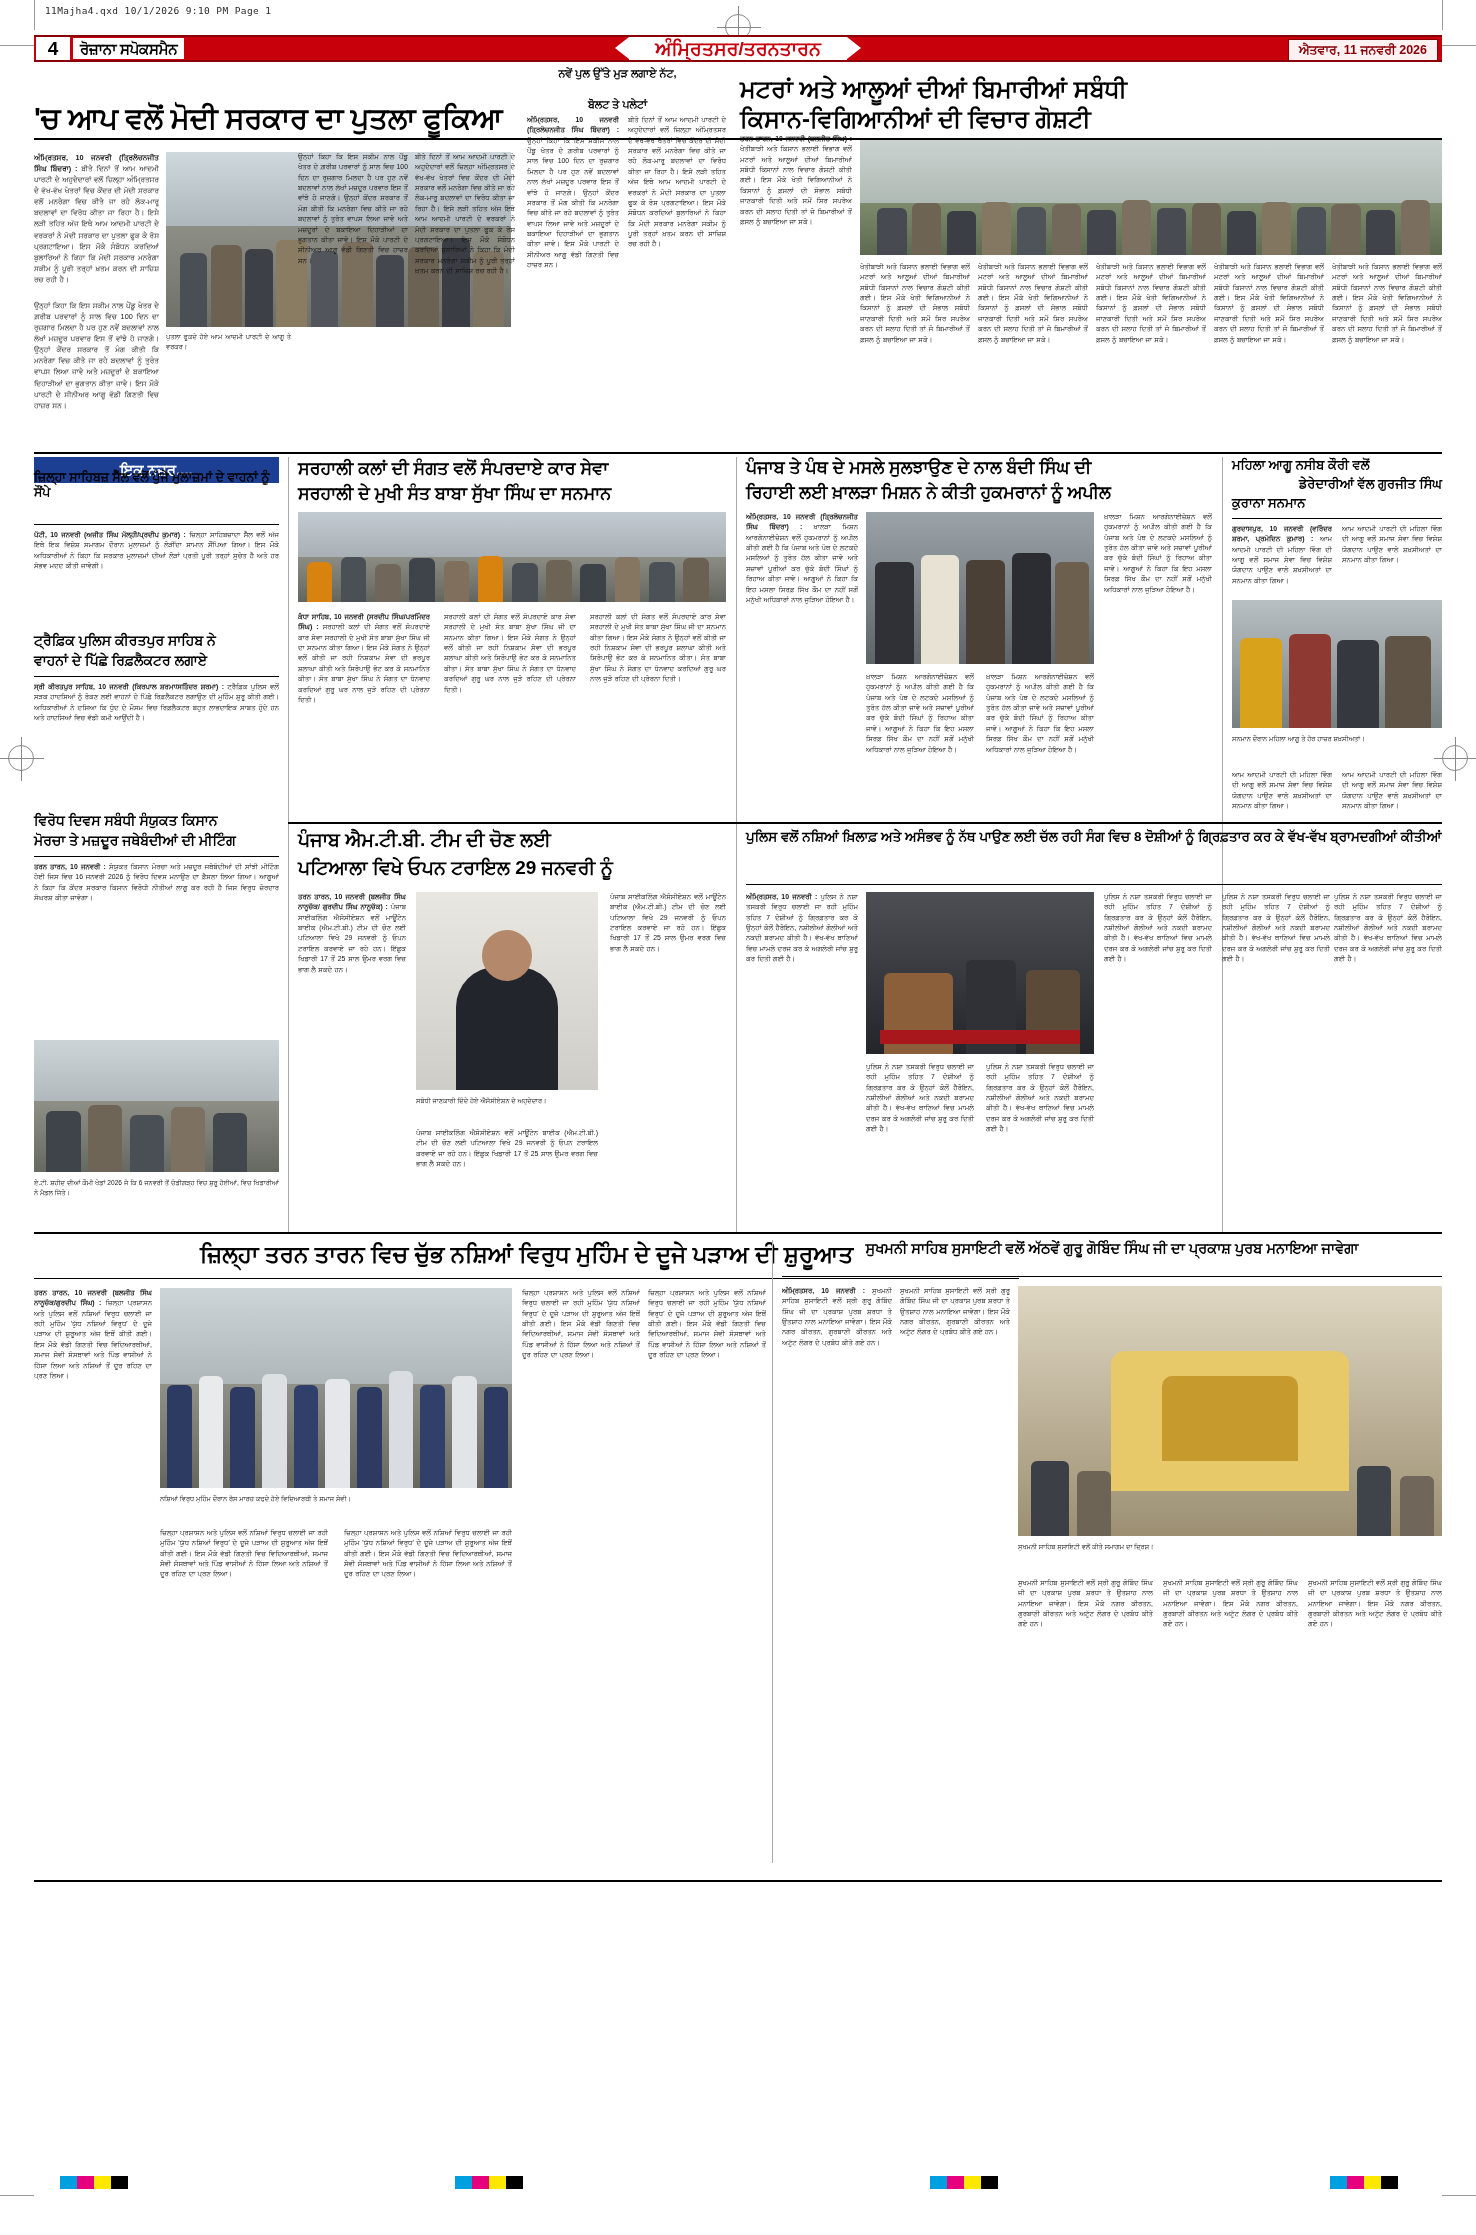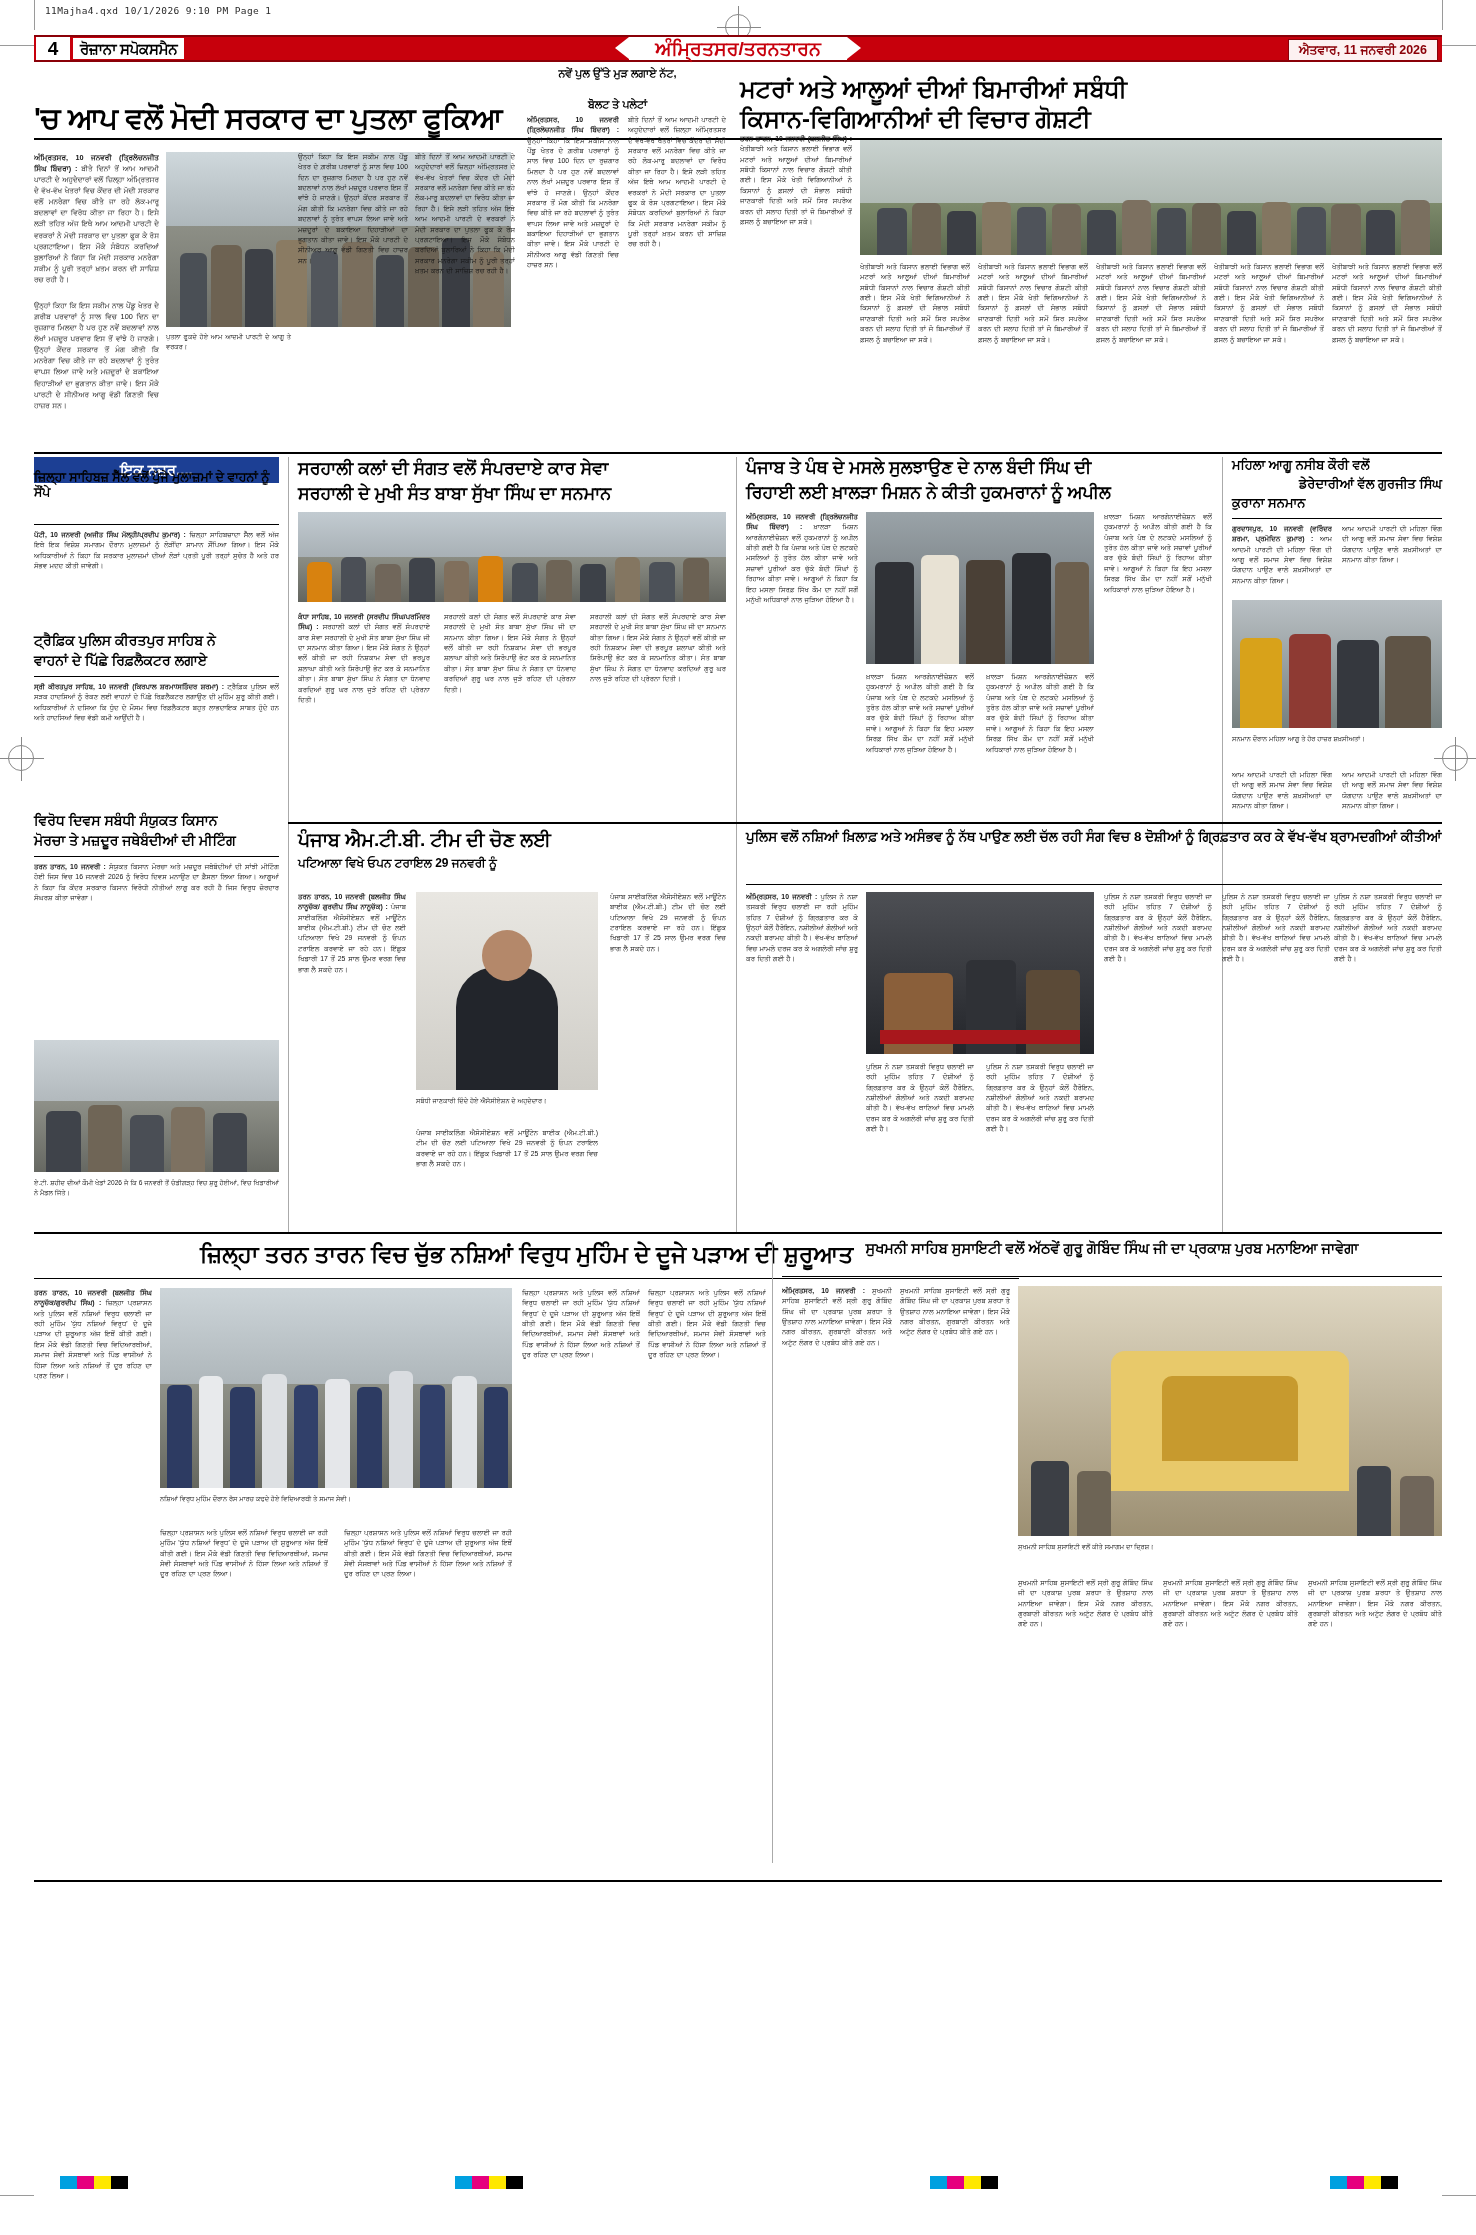--- a/index.html
+++ b/index.html
@@ -427,21 +427,21 @@
   <div class="col tiny" style="left:1232px; top:770px; width:100px; height:44px;">
     <span>ਆਮ ਆਦਮੀ ਪਾਰਟੀ ਦੀ ਮਹਿਲਾ ਵਿੰਗ ਦੀ ਆਗੂ ਵਲੋਂ ਸਮਾਜ ਸੇਵਾ ਵਿਚ ਵਿਸ਼ੇਸ਼ ਯੋਗਦਾਨ ਪਾਉਣ ਵਾਲੇ ਸ਼ਖ਼ਸੀਅਤਾਂ ਦਾ ਸਨਮਾਨ ਕੀਤਾ ਗਿਆ।</span>
   </div>
   <div class="col tiny" style="left:1342px; top:770px; width:100px; height:44px;">
     <span>ਆਮ ਆਦਮੀ ਪਾਰਟੀ ਦੀ ਮਹਿਲਾ ਵਿੰਗ ਦੀ ਆਗੂ ਵਲੋਂ ਸਮਾਜ ਸੇਵਾ ਵਿਚ ਵਿਸ਼ੇਸ਼ ਯੋਗਦਾਨ ਪਾਉਣ ਵਾਲੇ ਸ਼ਖ਼ਸੀਅਤਾਂ ਦਾ ਸਨਮਾਨ ਕੀਤਾ ਗਿਆ।</span>
   </div>
 
   <div class="rule2" style="left:288px; top:822px; width:1154px;"></div>
 
   <div class="hl" style="left:298px; top:828px; width:428px; font-size:19px;">ਪੰਜਾਬ ਐਮ.ਟੀ.ਬੀ. ਟੀਮ ਦੀ ਚੋਣ ਲਈ</div>
-  <div class="hl" style="left:298px; top:856px; width:700px; font-size:12px;">ਪਟਿਆਲਾ ਵਿਖੇ ਓਪਨ ਟਰਾਇਲ 29 ਜਨਵਰੀ ਨੂੰ</div>
+  <div class="hl" style="left:298px; top:856px; width:700px; font-size:19px;">ਪਟਿਆਲਾ ਵਿਖੇ ਓਪਨ ਟਰਾਇਲ 29 ਜਨਵਰੀ ਨੂੰ</div>
 
   <div class="col tiny" style="left:298px; top:892px; width:108px; height:300px;">
     <span class="byline">ਤਰਨ ਤਾਰਨ, 10 ਜਨਵਰੀ (ਬਲਜੀਤ ਸਿੰਘ ਨਾਨੂਚੱਕ/ ਗੁਰਦੀਪ ਸਿੰਘ ਨਾਨੂਚੱਕ) :</span>
     <span>ਪੰਜਾਬ ਸਾਈਕਲਿੰਗ ਐਸੋਸੀਏਸ਼ਨ ਵਲੋਂ ਮਾਊਂਟੇਨ ਬਾਈਕ (ਐਮ.ਟੀ.ਬੀ.) ਟੀਮ ਦੀ ਚੋਣ ਲਈ ਪਟਿਆਲਾ ਵਿਖੇ 29 ਜਨਵਰੀ ਨੂੰ ਓਪਨ ਟਰਾਇਲ ਕਰਵਾਏ ਜਾ ਰਹੇ ਹਨ। ਇੱਛੁਕ ਖਿਡਾਰੀ 17 ਤੋਂ 25 ਸਾਲ ਉਮਰ ਵਰਗ ਵਿਚ ਭਾਗ ਲੈ ਸਕਦੇ ਹਨ।</span>
   </div>
 
   <div class="photo" style="left:416px; top:892px; width:182px; height:198px;">
     <div class="sky" style="height:100%; background:linear-gradient(#e9e7e2,#cfcdc7);"></div>
     <i class="f" style="left:22%; width:56%; height:62%; background:#22252b; border-radius:40px 40px 0 0;"></i>
     <i class="f" style="left:36%; bottom:55%; width:28%; height:26%; background:#b4886a; border-radius:50%; position:absolute;"></i>

